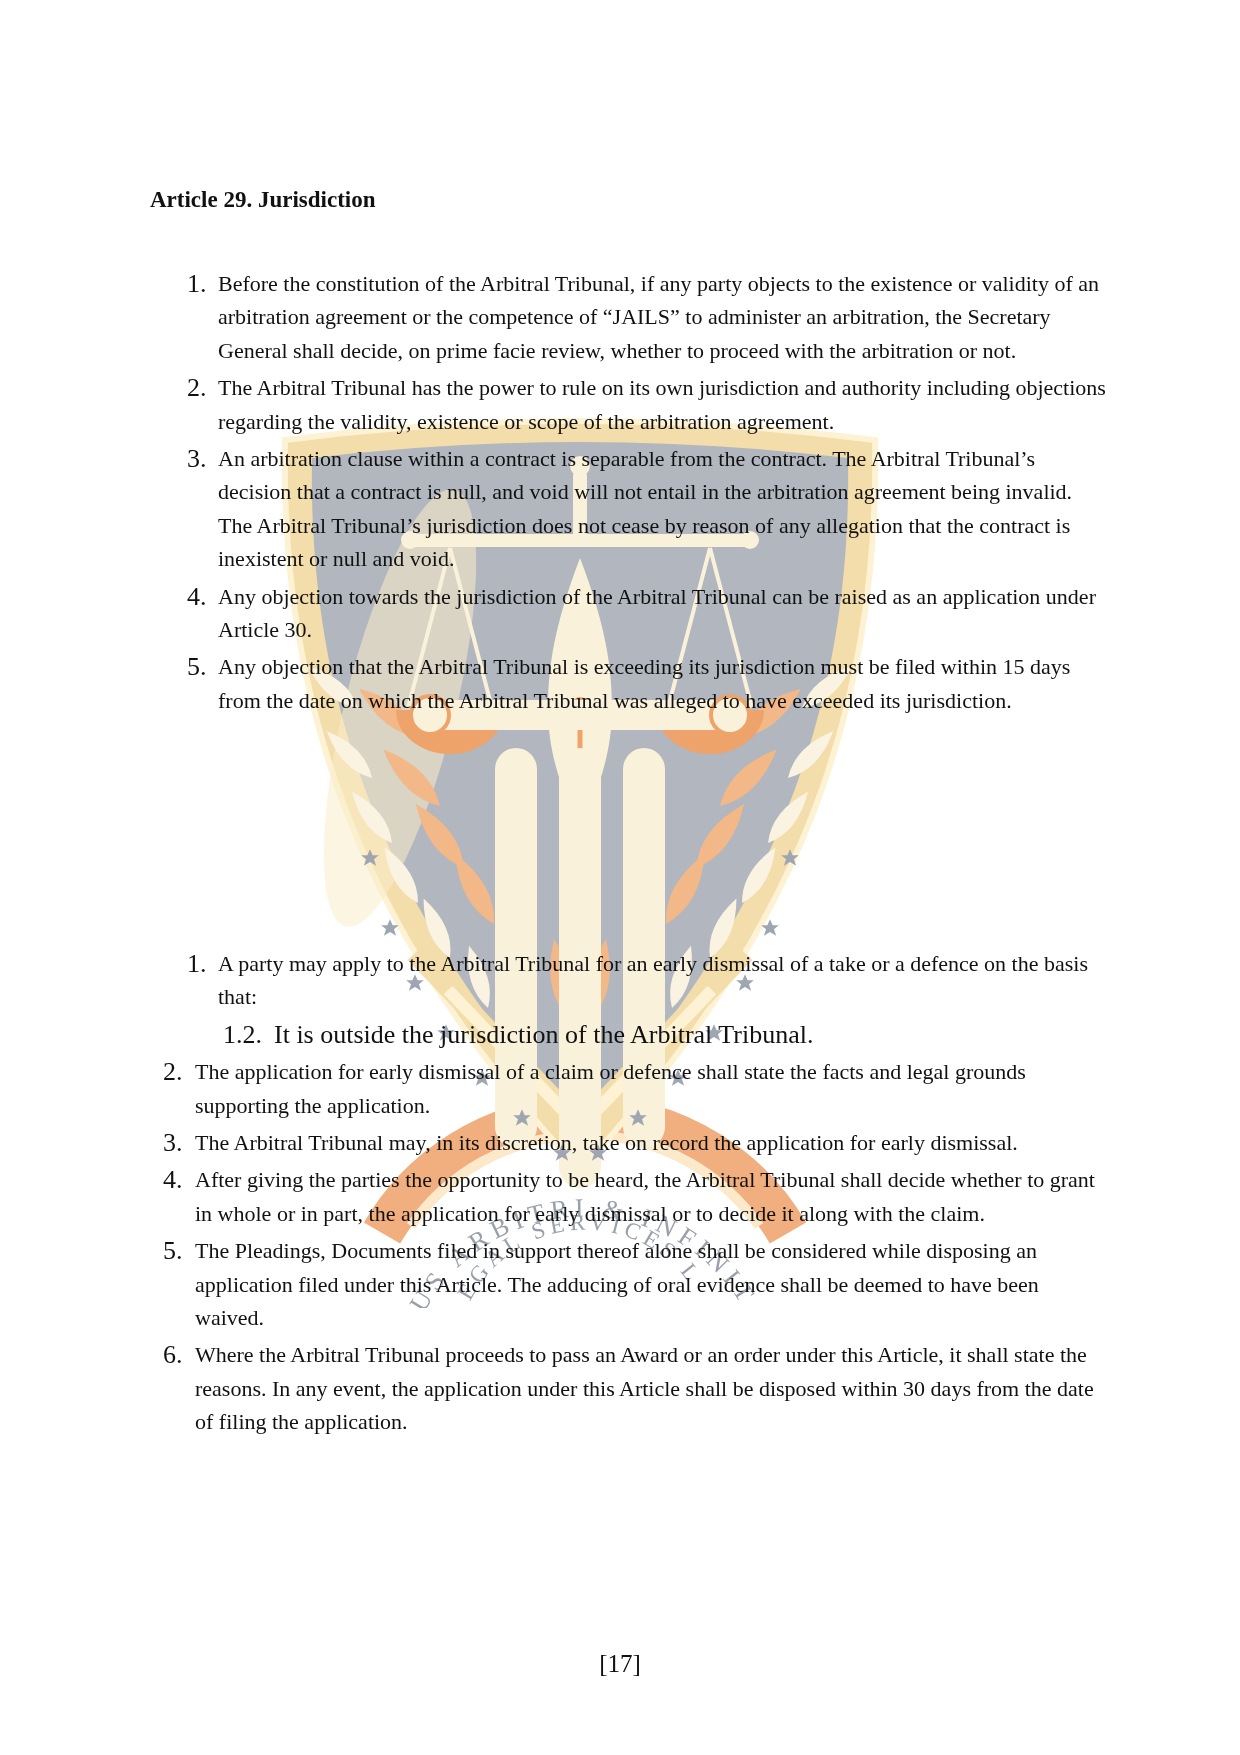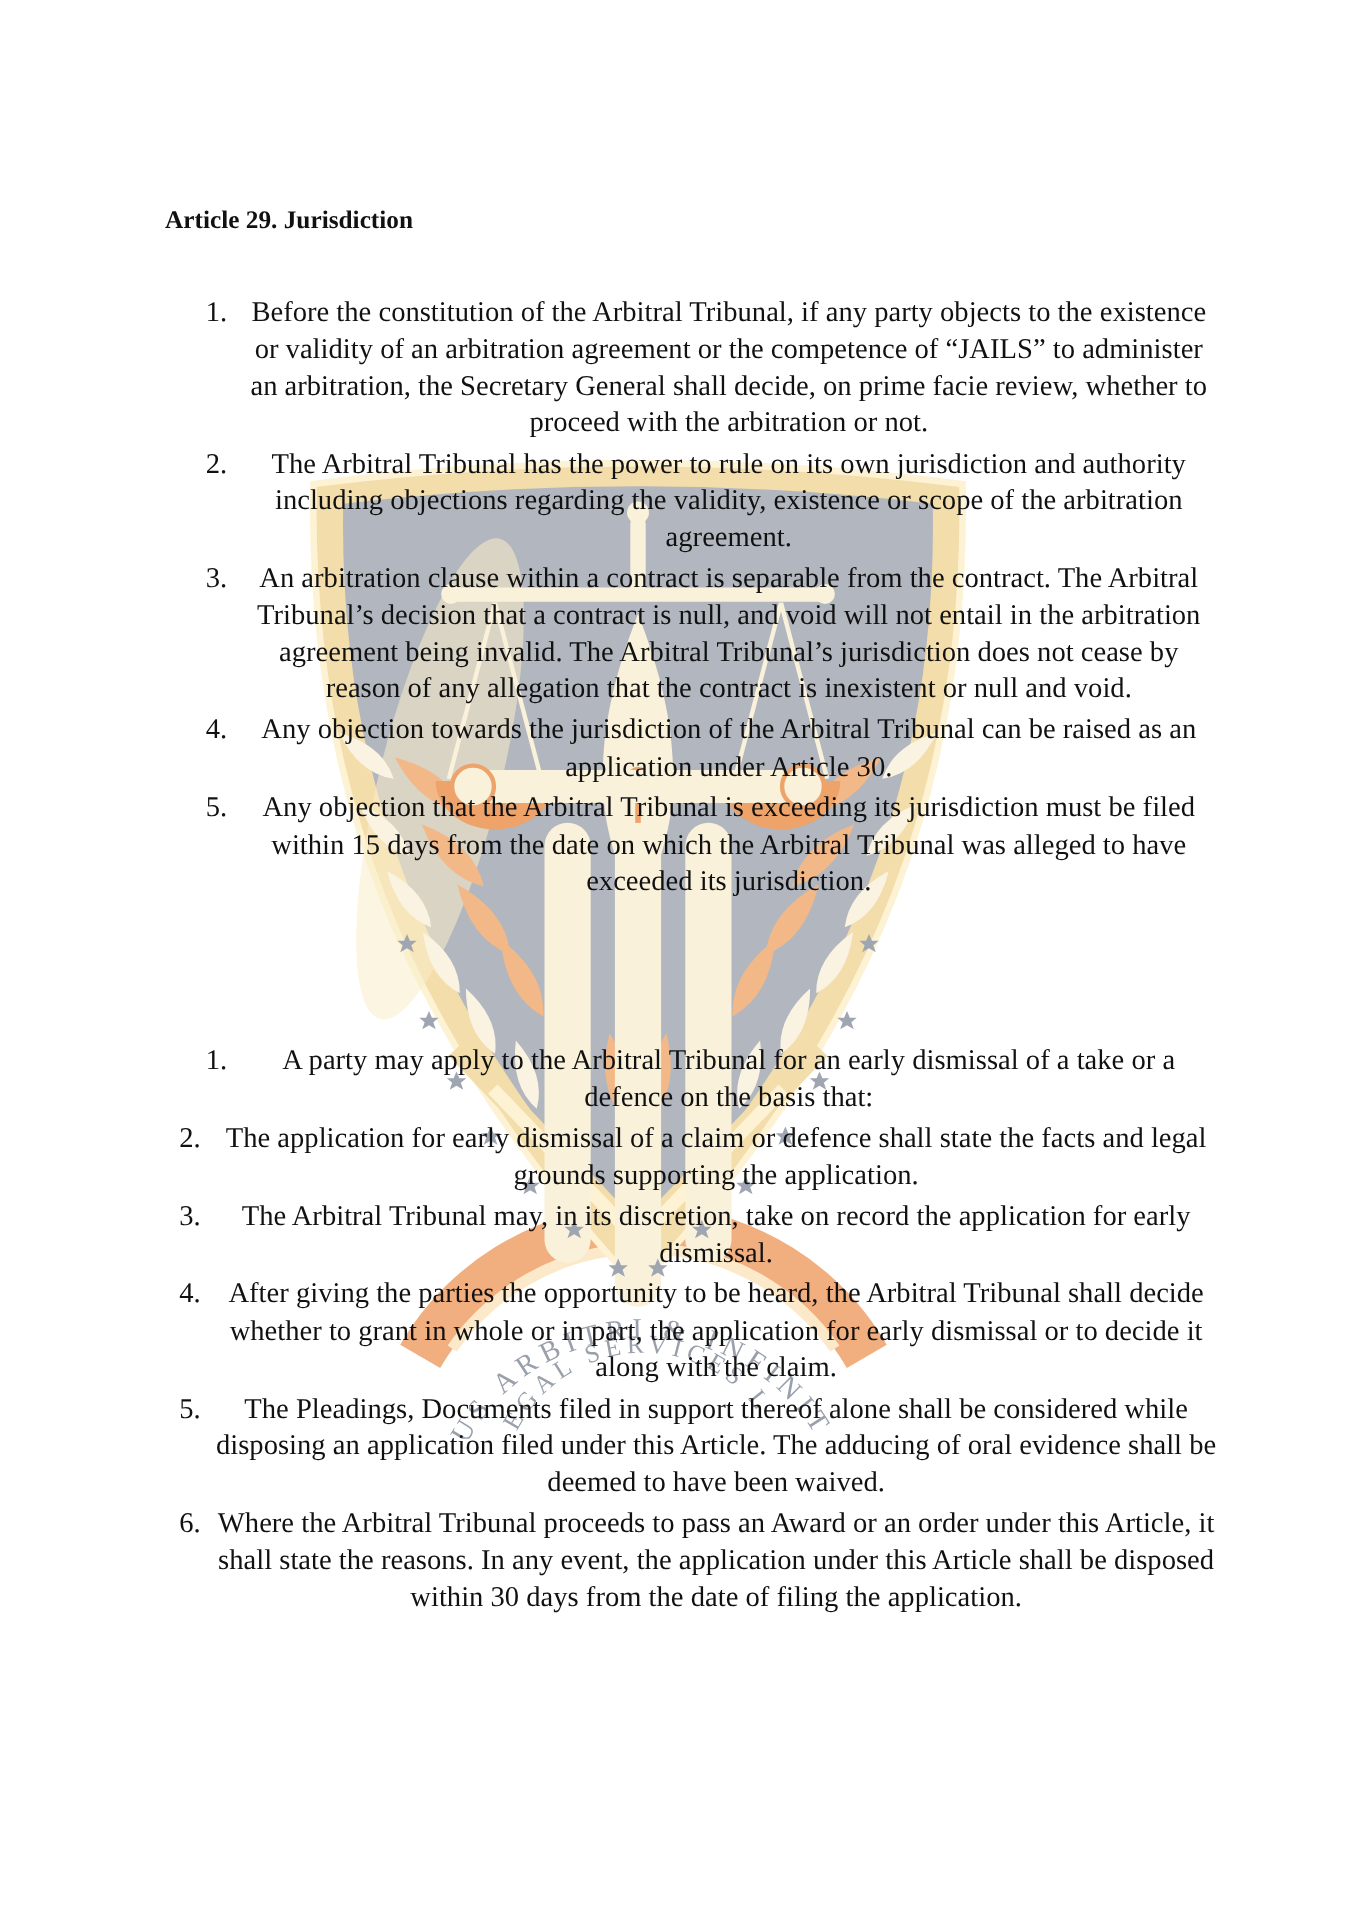--- a/index.html
+++ b/index.html
@@ -46,23 +46,23 @@
     box-sizing:border-box;
     padding-left:37px;
     font-size:26px;line-height:33.4px;
   }
   .item.style-b .num{
     flex:0 0 45px;
     padding-left:13px;
   }
   .item .txt{
     flex:1 1 auto;
-    font-size:26px;
+    font-size:22px;
     line-height:33.4px;
-    text-align:center;
+    text-align:left;
   }
   .subitem{
     margin:0 0 4px 73px;
     font-size:26px;line-height:33.4px;
   }
   .subitem .subnum{margin-right:12px;}
   .page-footer{
     position:absolute;
     left:0;right:0;top:1650px;
     text-align:center;
@@ -221,20 +221,23 @@
         </div>
       </div>
     </div>
 
     <div class="article-block block-30">
       <div class="list">
         <div class="item style-a">
           <span class="num">1.</span>
           <div class="txt">A party may apply to the Arbitral Tribunal for an early dismissal of a take or a defence on the basis that:</div>
         </div>
+        <div class="subitem">
+          <span class="subnum">1.2.</span><span>It is outside the jurisdiction of the Arbitral Tribunal.</span>
+        </div>
         <div class="item style-b">
           <span class="num">2.</span>
           <div class="txt">The application for early dismissal of a claim or defence shall state the facts and legal grounds supporting the application.</div>
         </div>
         <div class="item style-b">
           <span class="num">3.</span>
           <div class="txt">The Arbitral Tribunal may, in its discretion, take on record the application for early dismissal.</div>
         </div>
         <div class="item style-b">
           <span class="num">4.</span>
@@ -246,14 +249,15 @@
         </div>
         <div class="item style-b">
           <span class="num">6.</span>
           <div class="txt">Where the Arbitral Tribunal proceeds to pass an Award or an order under this Article, it shall state the reasons. In any event, the application under this Article shall be disposed within 30 days from the date of filing the application.</div>
         </div>
       </div>
     </div>
 
   </div>
 
+  <div class="page-footer">[17]</div>
 
 </div>
 
 </body></html>

